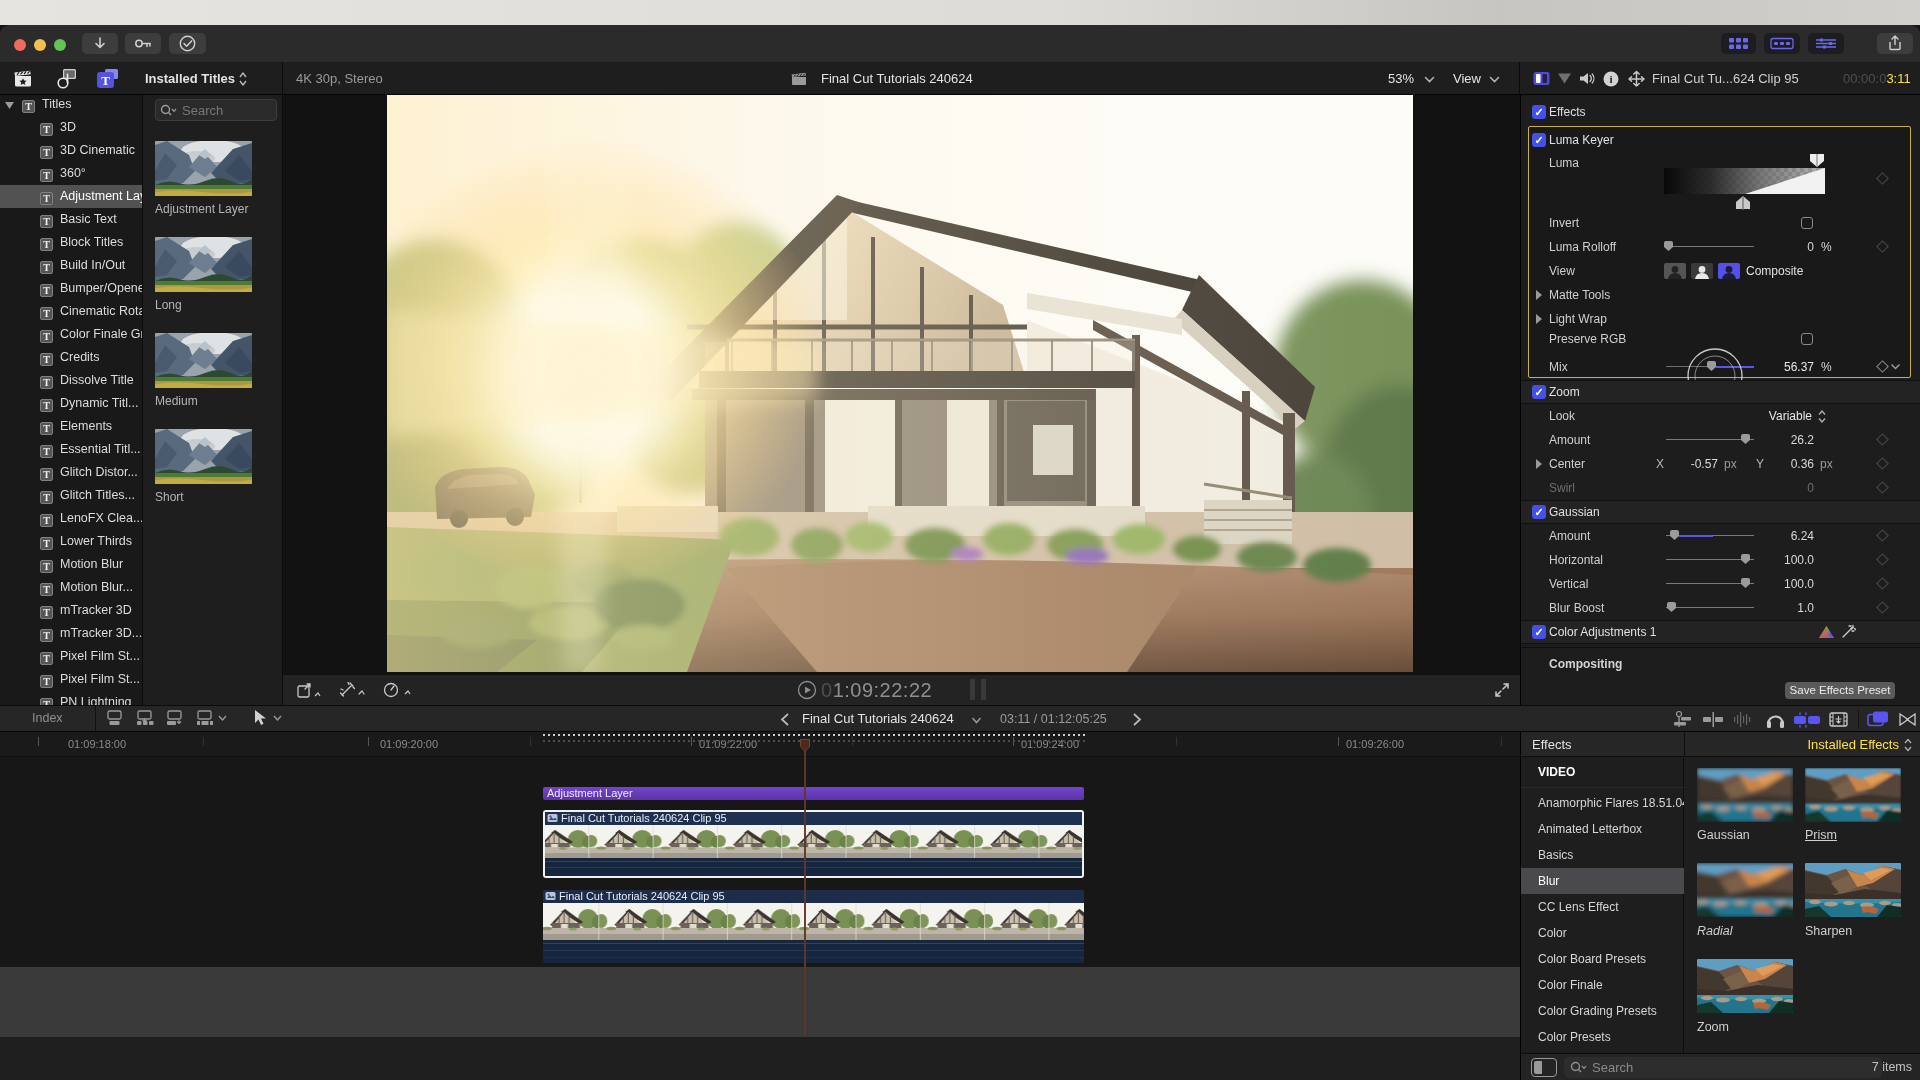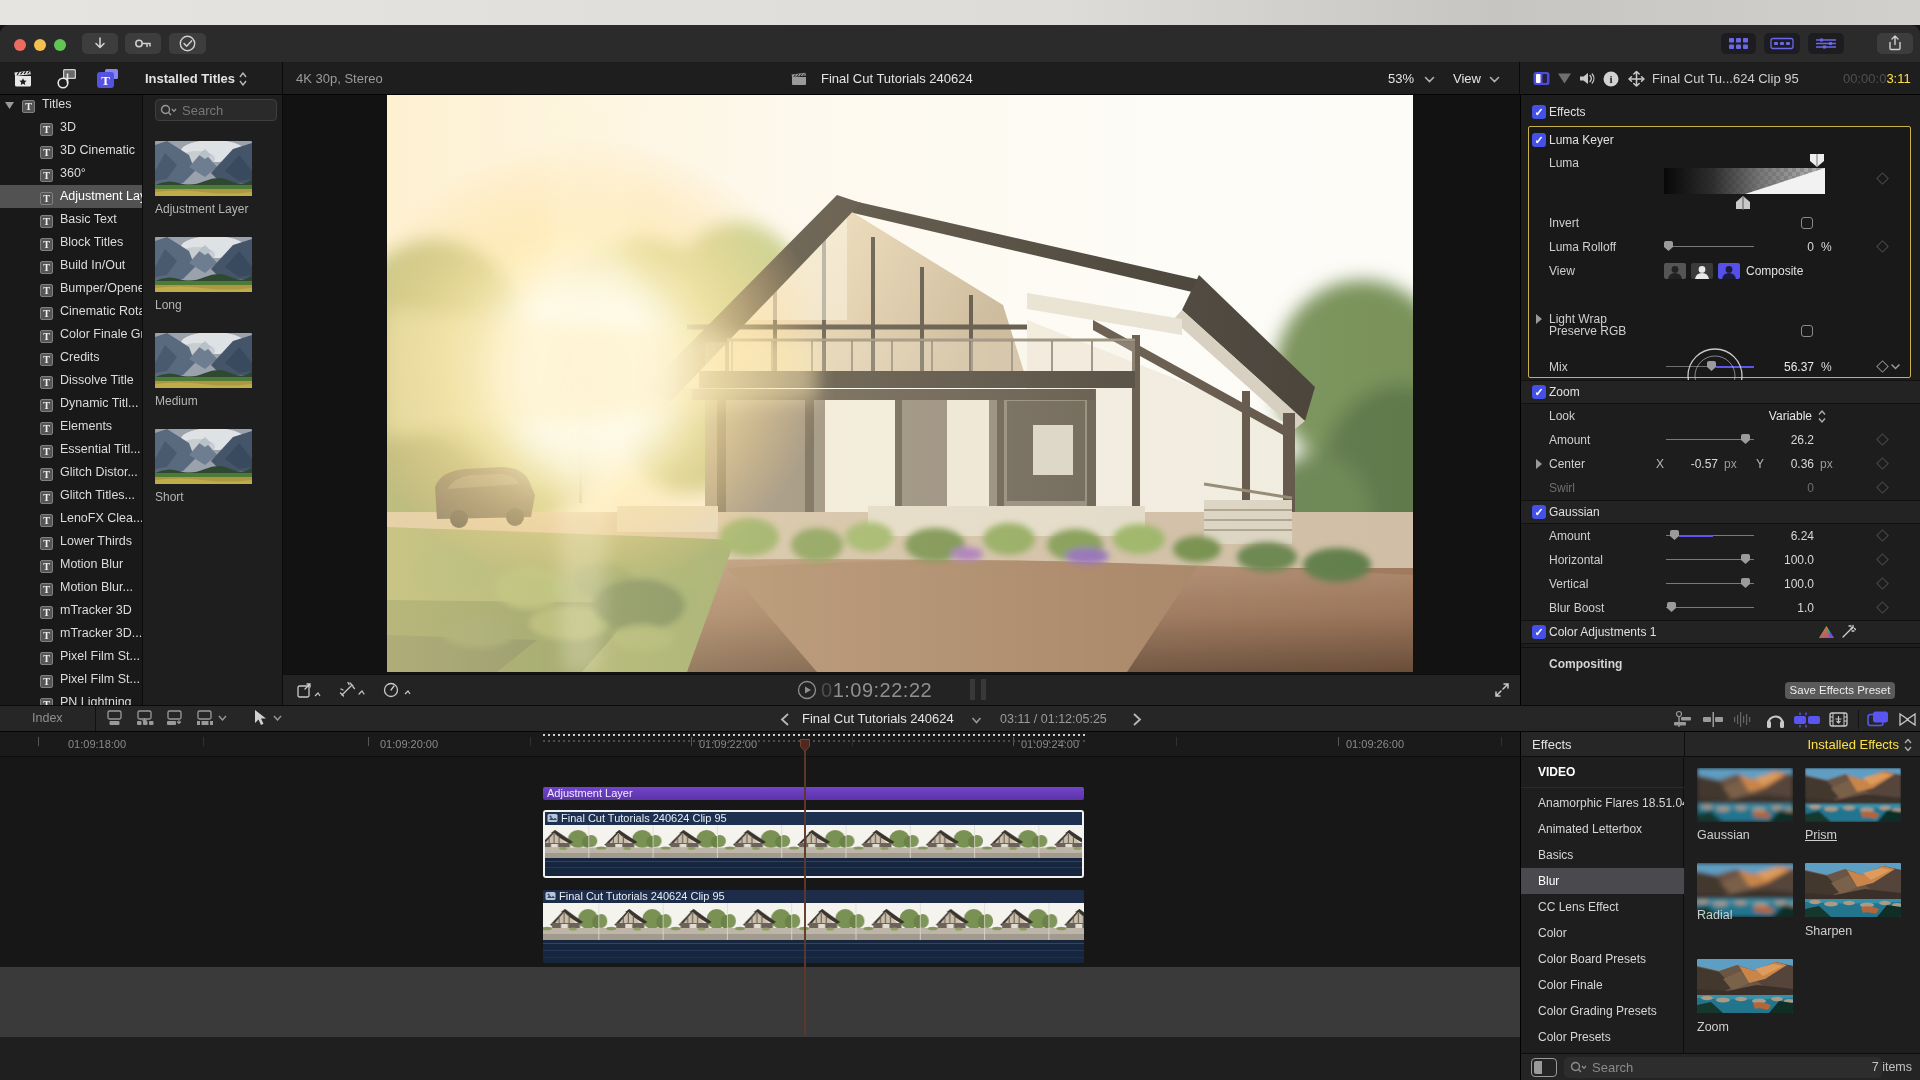--- a/index.html
+++ b/index.html
@@ -569,27 +569,33 @@
       <svg class="abs" style="left:143px;top:4px;" width="80" height="16">
         <rect x="0" y="0" width="22" height="16" rx="2" fill="#555"></rect>
           <path d="M11 3 a3.4 3.4 0 0 1 3.4 3.4 a3.4 3.4 0 0 1 -6.8 0 A3.4 3.4 0 0 1 11 3 M4 16 q1 -6 7 -6 t7 6 z" fill="#222"></path>
         <rect x="27" y="0" width="22" height="16" rx="2" fill="#3a3a3a"></rect>
           <path d="M38 3 a3.4 3.4 0 0 1 3.4 3.4 a3.4 3.4 0 0 1 -6.8 0 A3.4 3.4 0 0 1 38 3 M31 16 q1 -6 7 -6 t7 6 z" fill="#e8e8e8"></path>
         <rect x="54" y="0" width="22" height="16" rx="2" fill="#5450e8"></rect>
           <path d="M65 3 a3.4 3.4 0 0 1 3.4 3.4 a3.4 3.4 0 0 1 -6.8 0 A3.4 3.4 0 0 1 65 3 M58 16 q1 -6 7 -6 t7 6 z" fill="#1c1c3a"></path>
       </svg>
       <span class="ival" style="left:225px;color:#e0e0e0;">Composite</span>
     </div>
+    <div class="irow" style="top:188px;">
+        <svg class="abs" style="left:14px;top:7px;" width="8" height="10">
+          <path d="M1 0 l6 5 -6 5 z" fill="#9a9a9a"></path>
+        </svg>
+        <span class="ilabel">Matte Tools</span>
+      </div>
     <div class="irow" style="top:212px;">
         <svg class="abs" style="left:14px;top:7px;" width="8" height="10">
           <path d="M1 0 l6 5 -6 5 z" fill="#9a9a9a"></path>
         </svg>
         <span class="ilabel">Light Wrap</span>
       </div>
-    <div class="irow" style="top:224px;text-align:right;">
+    <div class="irow" style="top:232px;text-align:right;">
         <span class="ilabel">Preserve RGB</span>
         <div class="ucbox" style="left:280px;top:6px;"></div>
       </div>
     <div class="irow" style="top:260px;">
         <span class="ilabel">Mix</span>
       <div class="slider" style="left:145px;width:88px;background:#6e6e6e;"></div>
       <div class="abs" style="left:195px;top:10.5px;width:38px;height:2px;background:#5c56f0;"></div>
       <div class="shandle" style="left:186px;"></div>
       <div class="ival" style="left:193px;width:100px;color:#e8e8e8;">56.37</div>
         <div class="ival" style="left:300px;">%</div>
@@ -958,21 +964,21 @@
     <div class="fxlabel" style="left:176px;top:96px;">Gaussian</div>
     <div class="fxthumb" style="left:284px;top:36px;"><svg width="96" height="54">
           <use href="#lakethumb" filter="url(#blurB)"></use>
         </svg></div>
     <div class="fxlabel" style="left:284px;top:96px;text-decoration:underline;">Prism</div>
     <div class="fxthumb" style="left:176px;top:131px;"><svg width="96" height="54">
           <g transform="translate(48 27) scale(1.12 1) translate(-48 -27)">
             <use href="#lakethumb" filter="url(#blurA)"></use>
           </g>
         </svg></div>
-    <div class="fxlabel" style="left:176px;top:176px;">Radial</div>
+    <div class="fxlabel" style="left:176px;top:192px;font-style:italic;">Radial</div>
     <div class="fxthumb" style="left:284px;top:131px;"><svg width="96" height="54">
           <use href="#lakethumb"></use>
         </svg></div>
     <div class="fxlabel" style="left:284px;top:192px;">Sharpen</div>
     <div class="fxthumb" style="left:176px;top:227px;"><svg width="96" height="54">
           <use href="#lakethumb"></use>
         </svg></div>
     <div class="fxlabel" style="left:176px;top:288px;">Zoom</div>
     <div class="abs" style="left:0;top:321px;width:400px;height:27px;background:#242424;border-top:1px solid #0d0d0d;">
       <div class="abs" style="left:10px;top:4px;width:26px;height:19px;border:1.5px solid #9a9a9a;border-radius:4px;">

